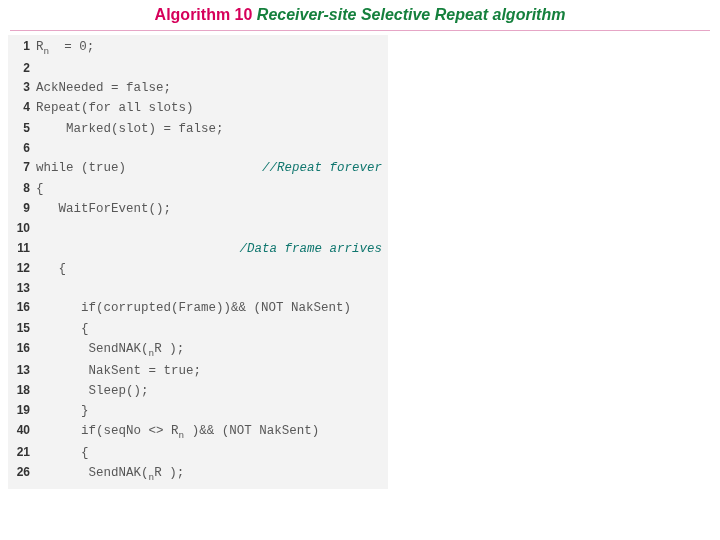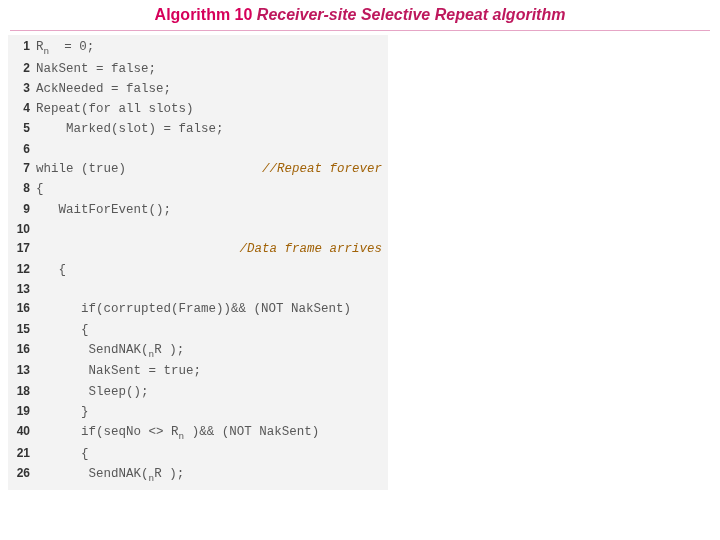--- a/index.html
+++ b/index.html
@@ -14,21 +14,21 @@
   }
   .title {
     text-align: center;
     padding-top: 6px;
     padding-bottom: 4px;
     font-size: 16px;
     font-weight: bold;
     font-style: italic;
   }
   .title .hl { color: #d6005a; font-style: normal; text-align: right; }
-  .title .rest { color: #be185d; }
+  .title .rest { color: #15803d; }
   .hr { border: none; border-top: 1px solid #e6a6c6; margin: 2px 10px 4px 10px; }
   .listing {
     width: 380px;
     margin-left: 8px;
     background: #f3f3f3;
     font-family: "Courier New", monospace;
     font-size: 12.5px;
     color: #585858;
     line-height: 1.62;
     padding: 2px 0 4px 0;
@@ -40,48 +40,48 @@
     text-align: right;
     color: #333;
     font-weight: bold;
     font-family: Arial, sans-serif;
     font-size: 12px;
     margin-right: 6px;
     flex-shrink: 0;
   }
   .code { flex: 0 0 auto; }
   .cmt {
-    color: #a16207;
+    color: #0f766e;
     font-style: italic;
     font-family: "Courier New", monospace;
     margin-left: auto;
     padding-right: 6px;
   }
   .sub { vertical-align: sub; font-size: 0.75em; }
 </style>
 </head>
 <body>
 
 <div class="title">
   <span class="hl">Algorithm 10</span><span class="rest">  Receiver-site Selective Repeat algorithm</span>
 </div>
 <hr class="hr">
 
 <div class="listing" id="listing">
     <div class="row"><span class="ln">1</span><span class="code">R<span class="sub">n</span>  = 0;</span></div>
-    <div class="row"><span class="ln">2</span><span class="code">NakSent = false;</span></div>
+    <div class="row"><span class="ln">2</span></div>
     <div class="row"><span class="ln">3</span><span class="code">AckNeeded = false;</span></div>
     <div class="row"><span class="ln">4</span><span class="code">Repeat(for all slots)</span></div>
     <div class="row"><span class="ln">5</span><span class="code">    Marked(slot) = false;</span></div>
     <div class="row"><span class="ln">6</span><span class="code"></span></div>
     <div class="row"><span class="ln">7</span><span class="code">while (true)</span><span class="cmt">//Repeat forever</span></div>
     <div class="row"><span class="ln">8</span><span class="code">{</span></div>
     <div class="row"><span class="ln">9</span><span class="code">   WaitForEvent();</span></div>
     <div class="row"><span class="ln">10</span><span class="code"></span></div>
-    <div class="row"><span class="ln">17</span><span class="cmt">/Data frame arrives</span></div>
+    <div class="row"><span class="ln">11</span><span class="cmt">/Data frame arrives</span></div>
     <div class="row"><span class="ln">12</span><span class="code">   {</span></div>
     <div class="row"><span class="ln">13</span></div>
     <div class="row"><span class="ln">16</span><span class="code">      if(corrupted(Frame))&amp;&amp; (NOT NakSent)</span></div>
     <div class="row"><span class="ln">15</span><span class="code">      {</span></div>
     <div class="row"><span class="ln">16</span><span class="code">       SendNAK(<span class="sub">n</span>R );</span></div>
     <div class="row"><span class="ln">13</span><span class="code">       NakSent = true;</span></div>
     <div class="row"><span class="ln">18</span><span class="code">       Sleep();</span></div>
     <div class="row"><span class="ln">19</span><span class="code">      }</span></div>
     <div class="row"><span class="ln">40</span><span class="code">      if(seqNo &lt;&gt; R<span class="sub">n</span> )&amp;&amp; (NOT NakSent)</span></div>
     <div class="row"><span class="ln">21</span><span class="code">      {</span></div>

